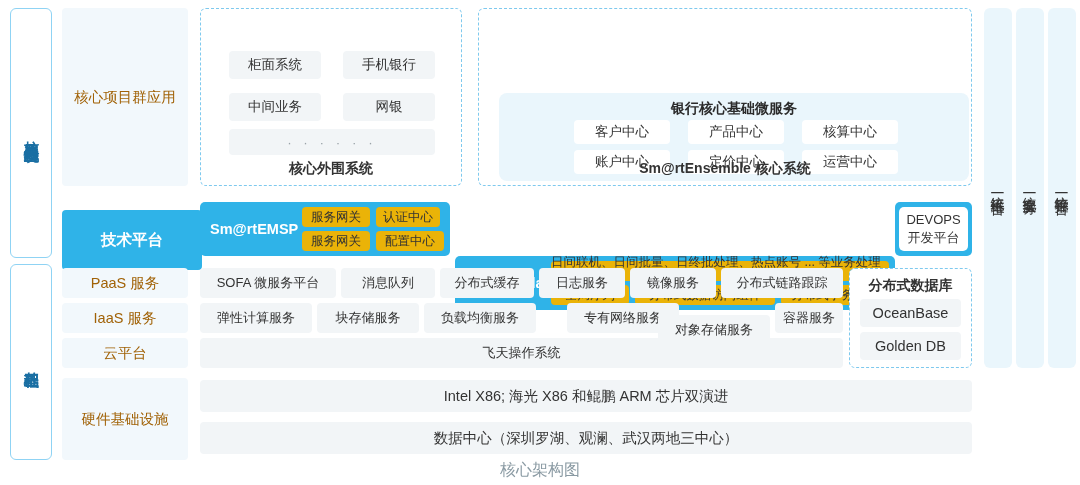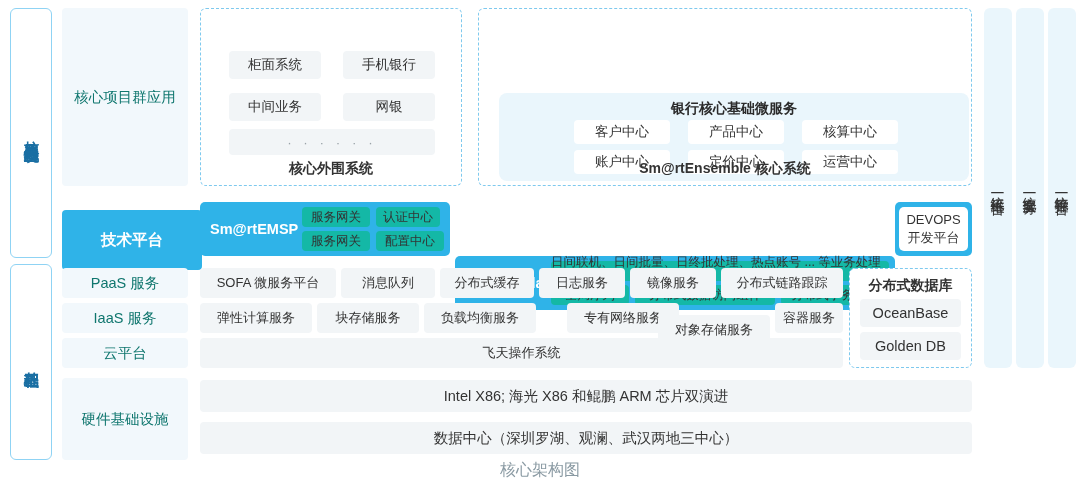--- a/index.html
+++ b/index.html
@@ -37,21 +37,21 @@
     letter-spacing: 1px;
     writing-mode: vertical-rl;
     text-orientation: upright;
     display: flex; align-items: center; justify-content: center;
     line-height: 1.25;
   }
 
   
   .rowlabel {
     background: #f2f8fc;
-    color: #0f766e;
+    color: #a16207;
     font-size: 14.5px;
     border-radius: 4px;
     line-height: 1.4;
   }
   .rowlabel.blue {
     background: #2fb3e8;
     color: #ffffff;
     font-weight: bold;
     font-size: 15.5px;
   }
@@ -110,21 +110,21 @@
   }
   .techbar .brand {
     position: absolute;
     left: 10px; top: 0; bottom: 0;
     display: flex; align-items: center;
     color: #ffffff;
     font-size: 14.5px;
     font-weight: bold;
   }
   .ttile {
-    background: #14b8a6;
+    background: #eab308;
     border-radius: 4px;
     font-size: 12.5px;
     color: #333;
     display: flex; align-items: center; justify-content: center;
   }
   .devops {
     background: #ffffff;
     border-radius: 5px;
     font-size: 13px;
     color: #333;

